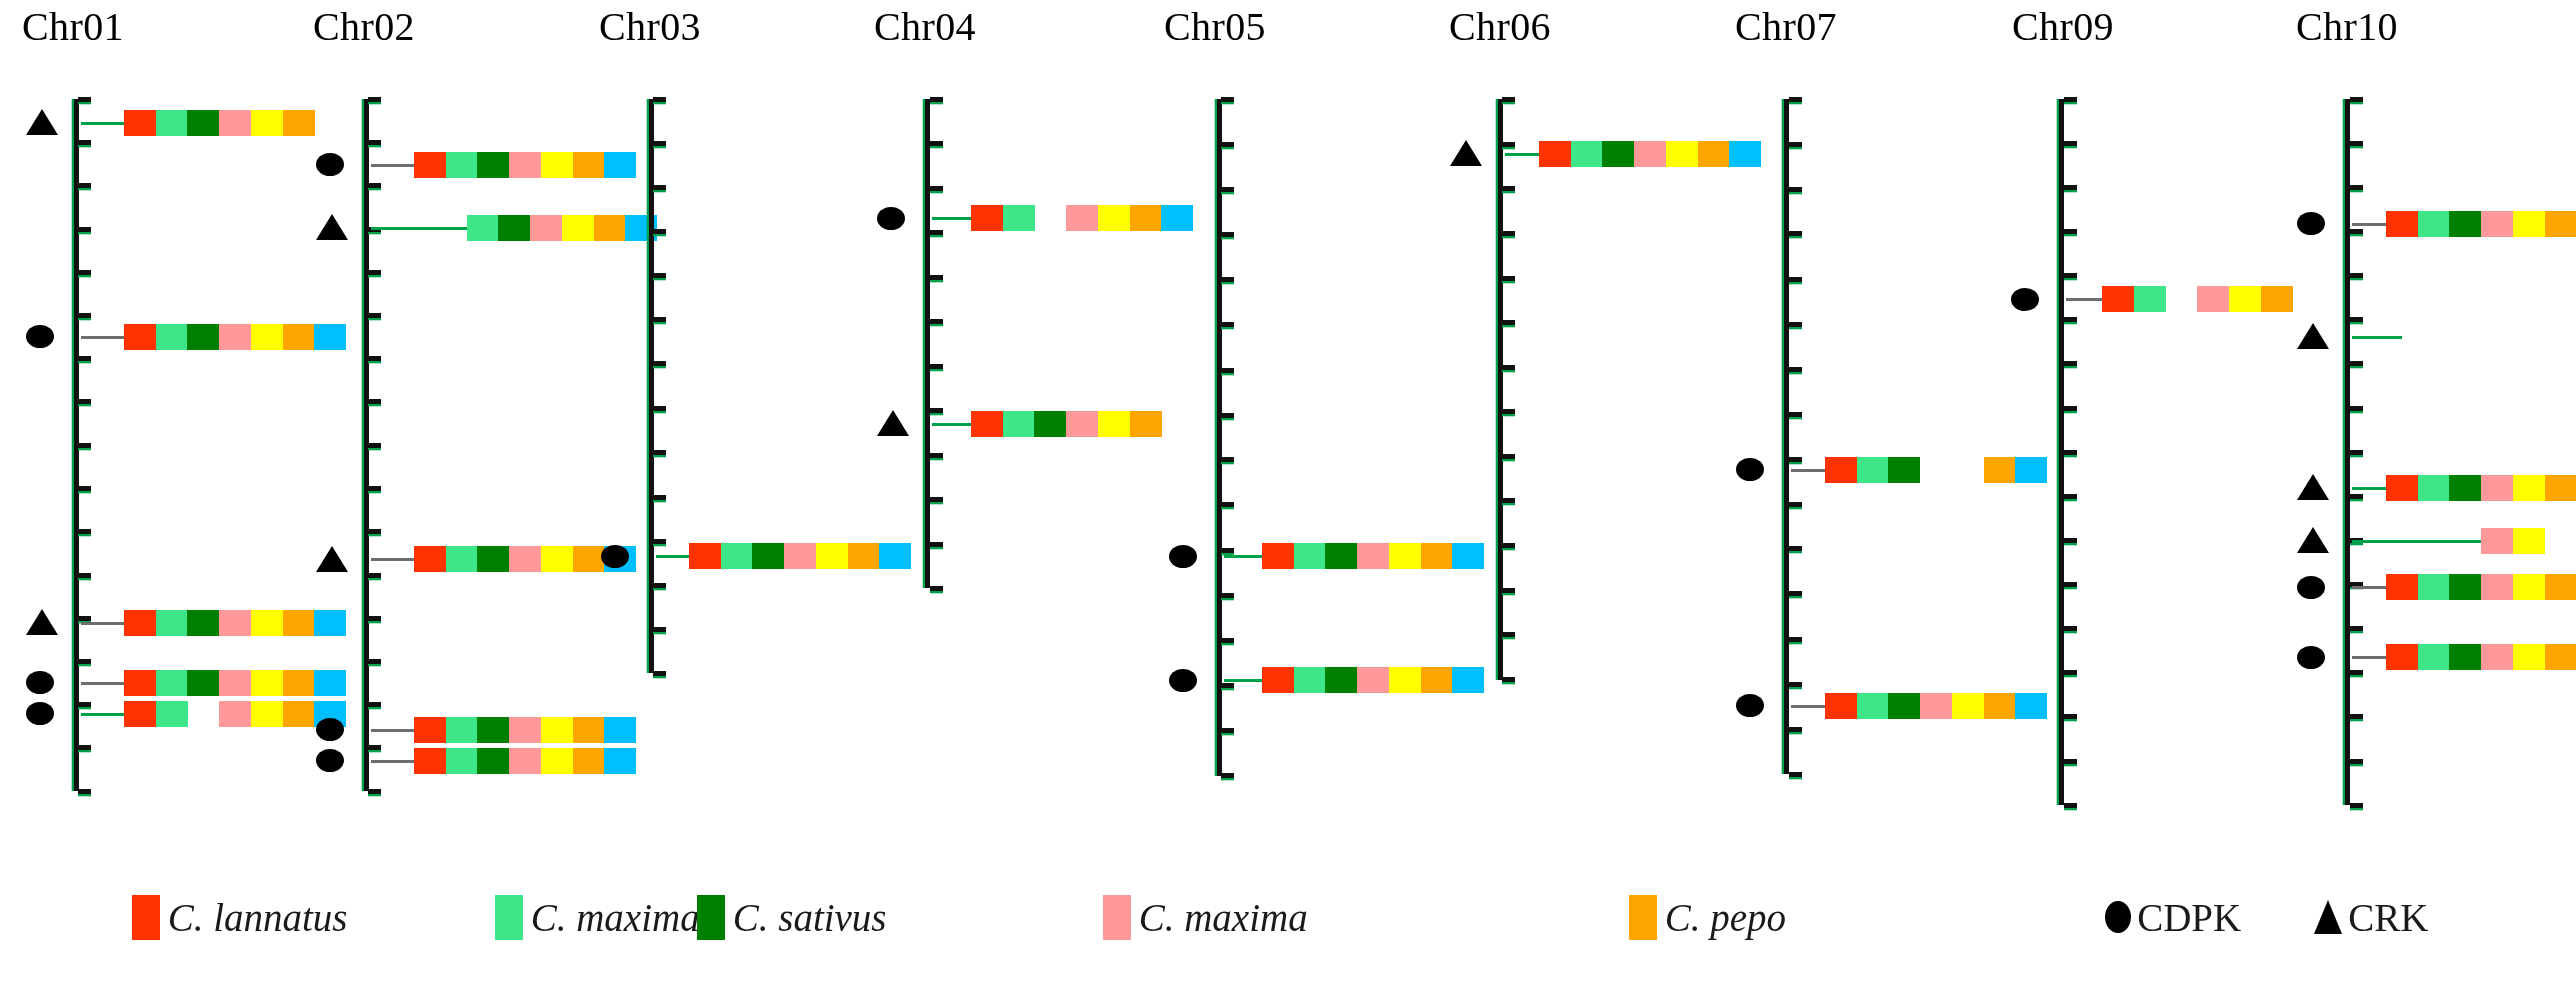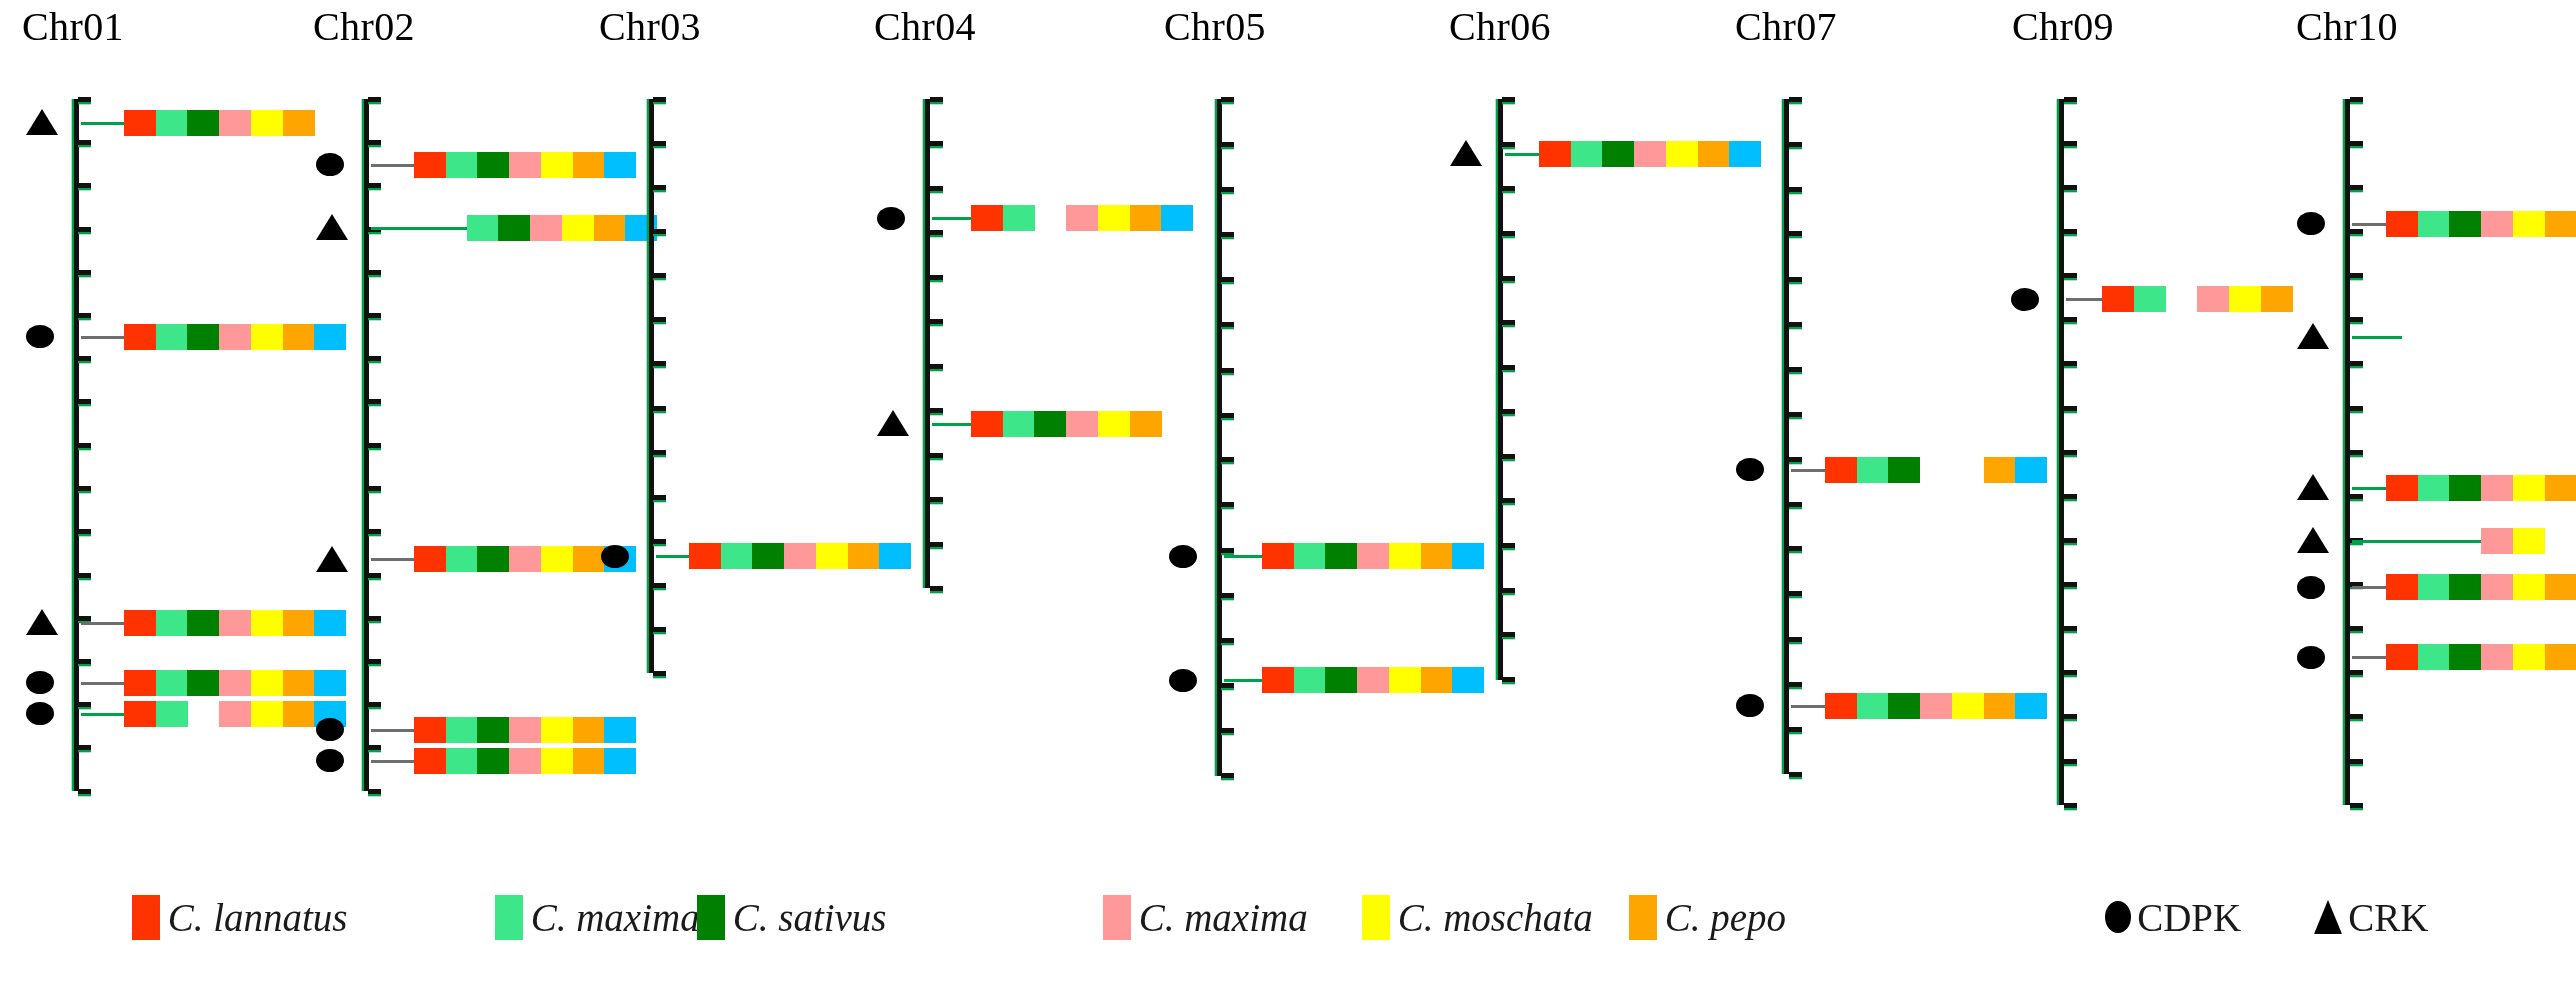--- a/index.html
+++ b/index.html
@@ -565,24 +565,20 @@
       <span class="legend-label">C. maxima</span>
     </div>
     <div class="legend-item" style="left: 1103px;">
       <span class="legend-swatch" style="background: rgb(255, 153, 153);"></span>
       <span class="legend-label">C. maxima</span>
     </div>
     <div class="legend-item" style="left: 697px;">
       <span class="legend-swatch" style="background: rgb(0, 128, 0);"></span>
       <span class="legend-label">C. sativus</span>
     </div>
-    <div class="legend-item" style="left: 1362px;">
-      <span class="legend-swatch" style="background: rgb(255, 255, 0);"></span>
-      <span class="legend-label">C. moschata</span>
-    </div>
     <div class="legend-item" style="left: 1629px;">
       <span class="legend-swatch" style="background: rgb(255, 165, 0);"></span>
       <span class="legend-label">C. pepo</span>
     </div>
     <div class="legend-item" style="left: 2105px;">
       <span class="legend-glyph glyph-circle"></span>
       <span class="legend-label upright">CDPK</span>
     </div>
     <div class="legend-item" style="left: 2314px;">
       <span class="legend-glyph glyph-triangle"></span>

